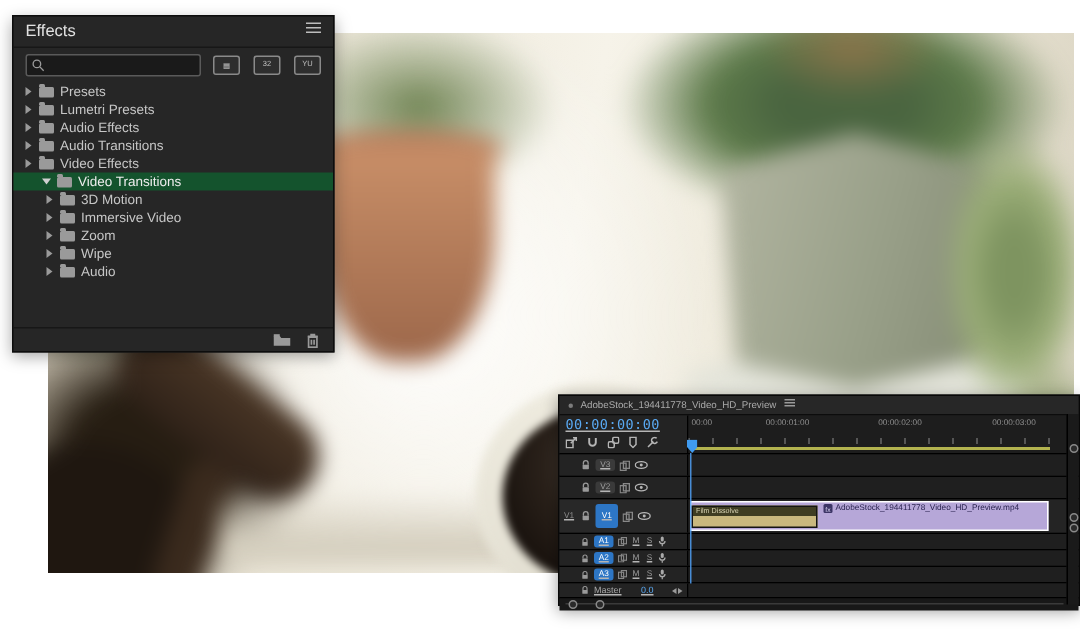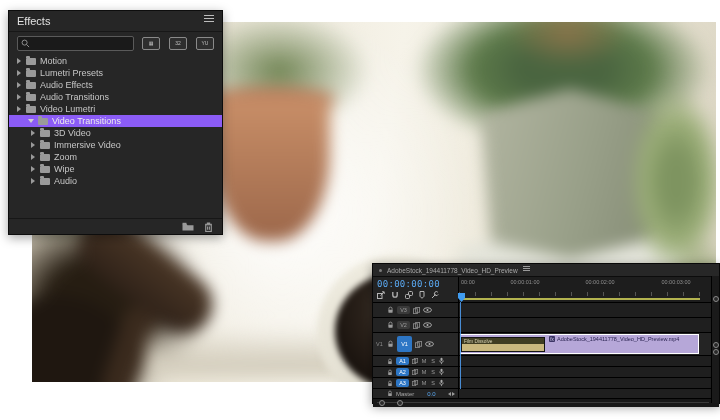--- a/index.html
+++ b/index.html
@@ -22,41 +22,41 @@
   .hamb i{display:block;width:10px;height:1px;background:#bdbdbd;box-shadow:0 3px 0 #bdbdbd,0 6px 0 #bdbdbd;margin-top:-6px;}
   .fx-search-row{height:22px;display:flex;align-items:center;padding:0 8px;gap:8px;}
   .searchbox{width:128px;height:13px;background:#1a1a1a;border:1px solid #5a5a5a;border-radius:2px;
              display:flex;align-items:center;padding:0 3px;}
   .badges{margin-left:auto;display:flex;gap:9px;}
   .badge{width:16px;height:11px;border:1px solid #8a8a8a;border-radius:2px;display:flex;align-items:center;
          justify-content:center;font-size:5px;color:#c0c0c0;background:#2e2e2e;}
   .fx-tree{margin-top:1px;}
   .tree-row{height:12px;display:flex;align-items:center;gap:4px;font-size:9px;color:#c6c6c6;padding-left:7px;}
   .tree-row.ind{padding-left:21px;}
-  .tree-row.sel{background:#8b5cf6;color:#ededed;padding-left:19px;}
+  .tree-row.sel{background:#14532d;color:#ededed;padding-left:19px;}
   .tw{width:6px;height:6px;position:relative;flex:0 0 6px;}
   .tw::before{content:"";position:absolute;left:1px;top:0;border-left:4px solid #9a9a9a;
               border-top:3px solid transparent;border-bottom:3px solid transparent;}
   .tw.down::before{left:0;top:1px;border-left:3px solid transparent;border-right:3px solid transparent;
                    border-top:4px solid #d0d0d0;border-bottom:none;}
   .fold{width:10px;height:7px;background:#9a9a9a;border-radius:1px;position:relative;flex:0 0 10px;}
   .fold::before{content:"";position:absolute;left:0;top:-2px;width:4px;height:2px;background:#9a9a9a;border-radius:1px 1px 0 0;}
   .fx-footer{position:absolute;left:0;right:0;bottom:0;height:15px;display:flex;align-items:center;
              justify-content:flex-end;gap:10px;padding:0 9px;border-top:1px solid #171717;}
 
   
   .tl-panel{position:absolute;left:372px;top:263px;width:348px;height:141px;background:#1d1d1d;
             border:1px solid #080808;box-shadow:0 3px 10px rgba(0,0,0,.4);box-sizing:border-box;color:#b5b5b5;}
   .tl-tab{height:12px;display:flex;align-items:center;gap:5px;padding:0 6px;background:#272727;
           border-bottom:1px solid #0c0c0c;font-size:6.5px;color:#a9a9a9;}
   .tab-dot{width:3px;height:3px;border-radius:50%;background:#7c7c7c;}
   .hamb.small i{width:7px;box-shadow:0 2px 0 #9a9a9a,0 4px 0 #9a9a9a;background:#9a9a9a;margin-top:-4px;}
   .t-row{display:flex;border-bottom:1px solid #000;box-sizing:border-box;}
   .t-head{width:86px;flex:0 0 86px;border-right:1px solid #000;display:flex;align-items:center;gap:3px;
-          padding:0 3px;box-sizing:border-box;background:#232323;}
+          padding:0 3px;box-sizing:border-box;background:#232323;text-decoration:underline;}
   .t-lane{flex:1;position:relative;background:#1f1f1f;}
   .tbadge{min-width:11px;height:8px;border-radius:2px;background:#3a3a3a;color:#9d9d9d;font-size:5.5px;
           display:flex;align-items:center;justify-content:center;padding:0 1px;}
   .tbadge.on{background:#2d76c5;color:#fff;}
   .ms{font-size:5.5px;color:#9d9d9d;width:6px;text-align:center;}
   .src{font-size:5.5px;color:#8d8d8d;width:8px;}
   .ruler-head{flex-direction:column;align-items:flex-start;justify-content:center;gap:2px;padding:0 4px;}
   .tc{font-family:"DejaVu Sans Mono",monospace;font-size:9px;color:#5aa9f2;letter-spacing:.3px;line-height:9px;}
   .toolrow{display:flex;gap:6px;align-items:center;}
   .ruler{background:#1d1d1d;}
@@ -139,51 +139,51 @@
       <div class="badges">
         <span class="badge">▦</span>
         <span class="badge">32</span>
         <span class="badge">YU</span>
       </div>
     </div>
     <div class="fx-tree">
       <div class="tree-row">
         <span class="tw"></span>
           <span class="fold"></span>
-          <span>Motion</span>
+          <span>Presets</span>
       </div>
       <div class="tree-row">
         <span class="tw"></span>
           <span class="fold"></span>
           <span>Lumetri Presets</span>
       </div>
       <div class="tree-row">
         <span class="tw"></span>
           <span class="fold"></span>
           <span>Audio Effects</span>
       </div>
       <div class="tree-row">
         <span class="tw"></span>
           <span class="fold"></span>
           <span>Audio Transitions</span>
       </div>
       <div class="tree-row">
         <span class="tw"></span>
           <span class="fold"></span>
-          <span>Video Lumetri</span>
+          <span>Video Effects</span>
       </div>
       <div class="tree-row sel">
         <span class="tw down"></span>
           <span class="fold"></span>
           <span>Video Transitions</span>
       </div>
       <div class="tree-row ind">
         <span class="tw"></span>
           <span class="fold"></span>
-          <span>3D Video</span>
+          <span>3D Motion</span>
       </div>
       <div class="tree-row ind">
         <span class="tw"></span>
           <span class="fold"></span>
           <span>Immersive Video</span>
       </div>
       <div class="tree-row ind">
         <span class="tw"></span>
           <span class="fold"></span>
           <span>Zoom</span>

